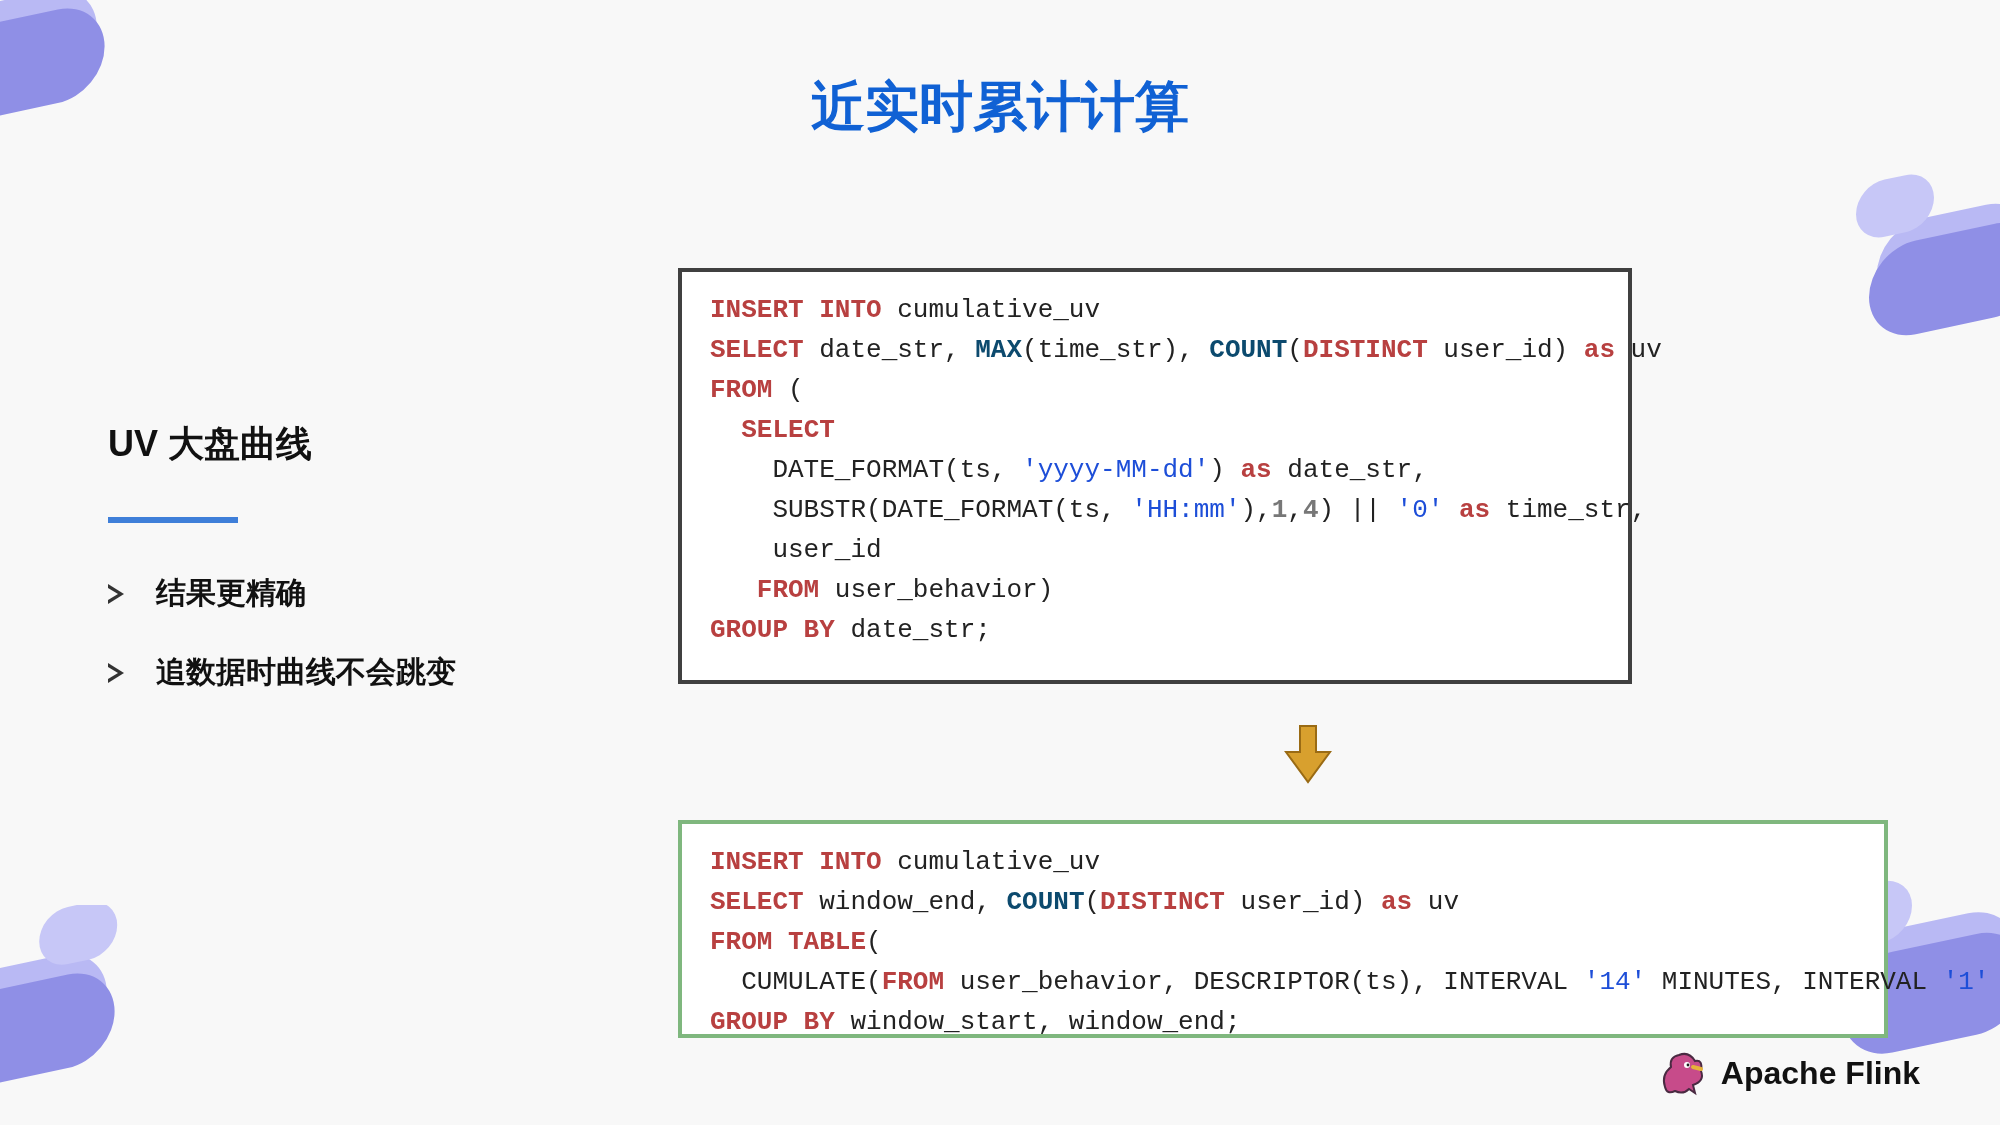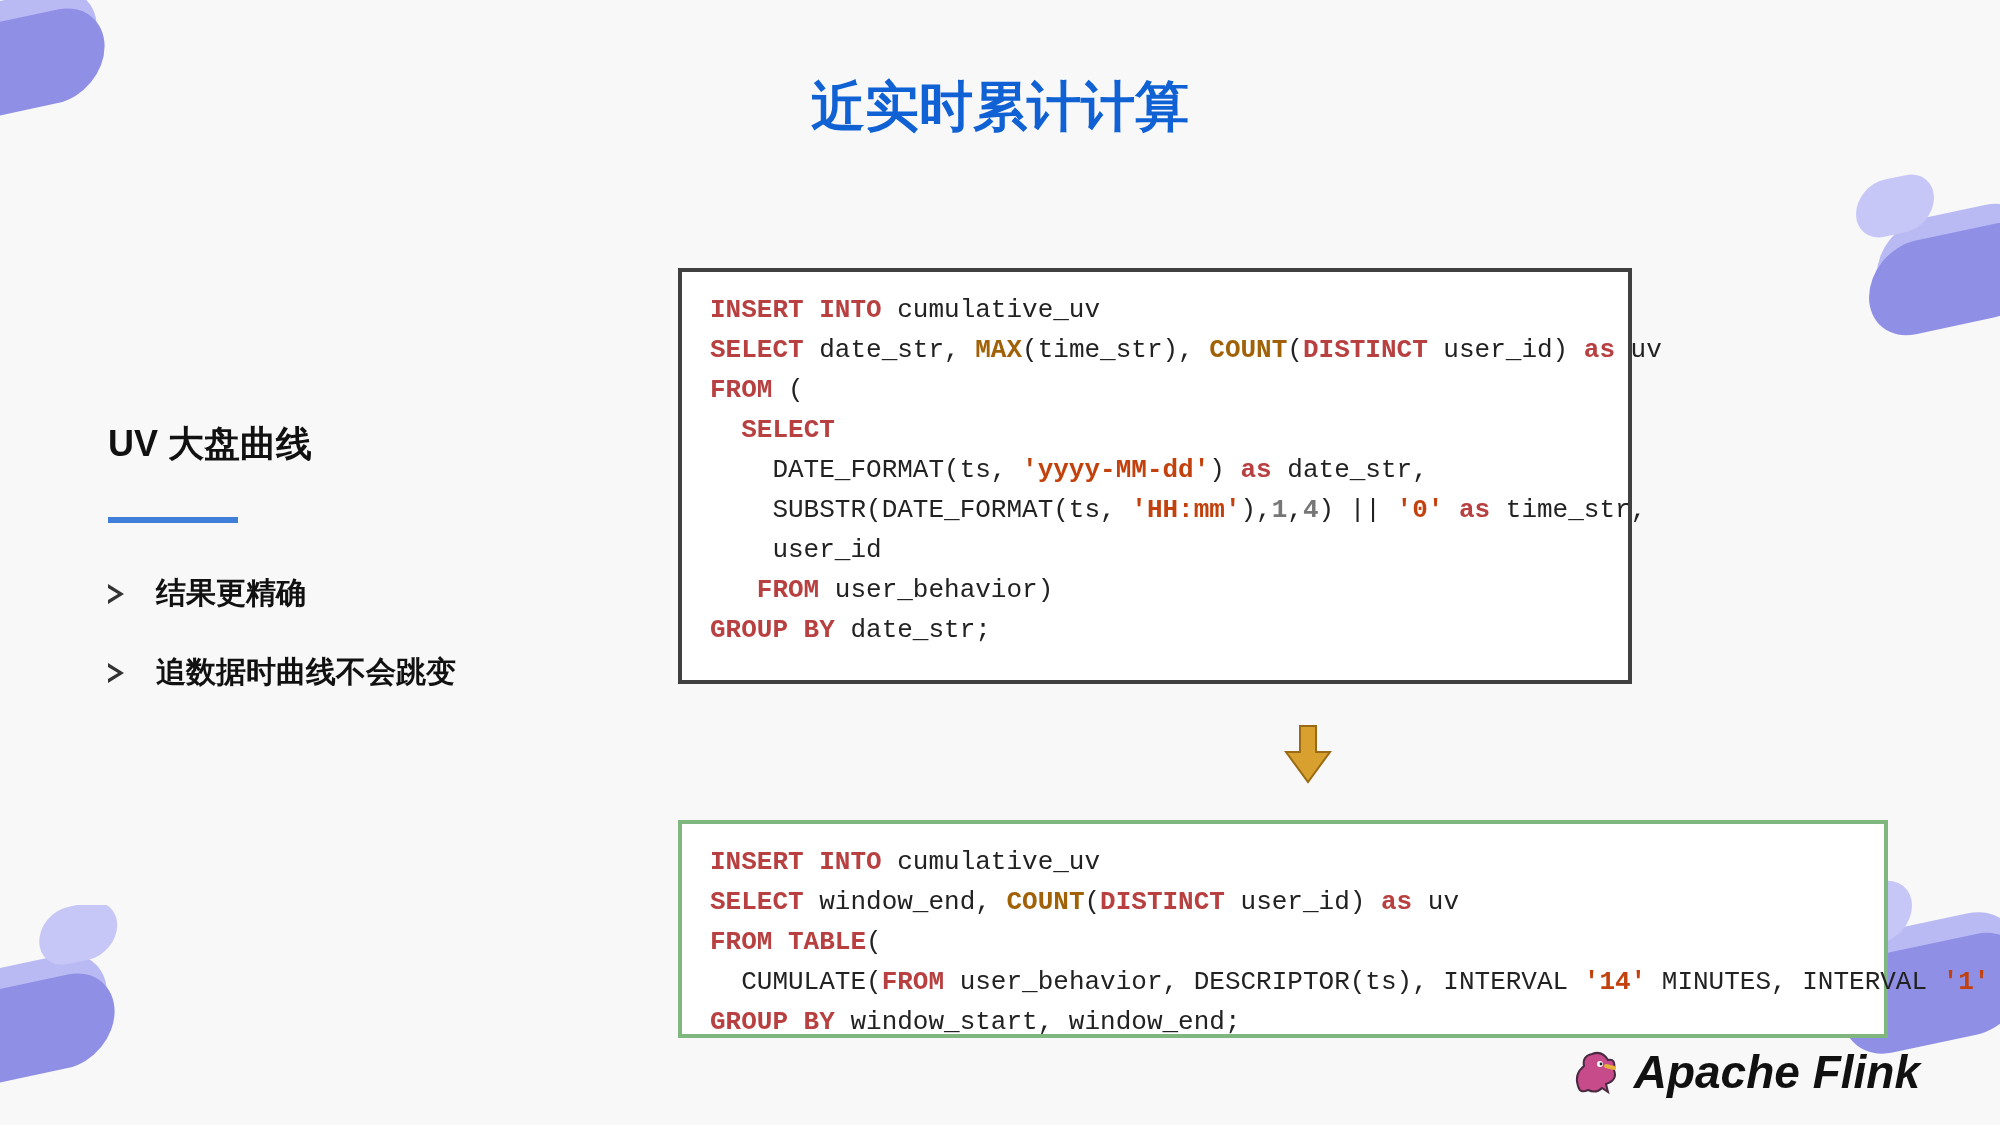--- a/index.html
+++ b/index.html
@@ -97,44 +97,43 @@
     left: 678px;
     top: 820px;
     width: 1210px;
     height: 218px;
     border: 4px solid #7fb77e;
     padding: 18px 28px;
     line-height: 40px;
   }
 
   .kw-red { color: #b84040; font-weight: 700; }
-  .kw-blue { color: #a16207; font-weight: 600; }
-  .kw-teal { color: #c2410c; font-weight: 700; }
+  .kw-blue { color: #0c4a6e; font-weight: 600; }
+  .kw-teal { color: #1d4ed8; font-weight: 400; }
   .kw-grey { color: #777; font-weight: 600; }
 
   .arrow-down {
     position: absolute;
     left: 1280px;
     top: 722px;
     width: 56px;
     height: 64px;
   }
 
   .brand {
     position: absolute;
     right: 80px;
     bottom: 26px;
     display: flex;
     align-items: center;
     gap: 14px;
   }
   .brand-text {
-    font-size: 46px;
+    font-size: 32px;
     font-weight: 800;
-    font-style: italic;
     color: #111;
   }
 </style>
 </head>
 <body>
 
 <svg class="bg-deco tl" viewBox="0 0 100 100">
   <g transform="skewY(-12)">
     <rect x="8" y="30" width="60" height="36" rx="18" fill="#b9b9f4"></rect>
     <rect x="5" y="38" width="66" height="36" rx="18" fill="#8f8fe6"></rect>

